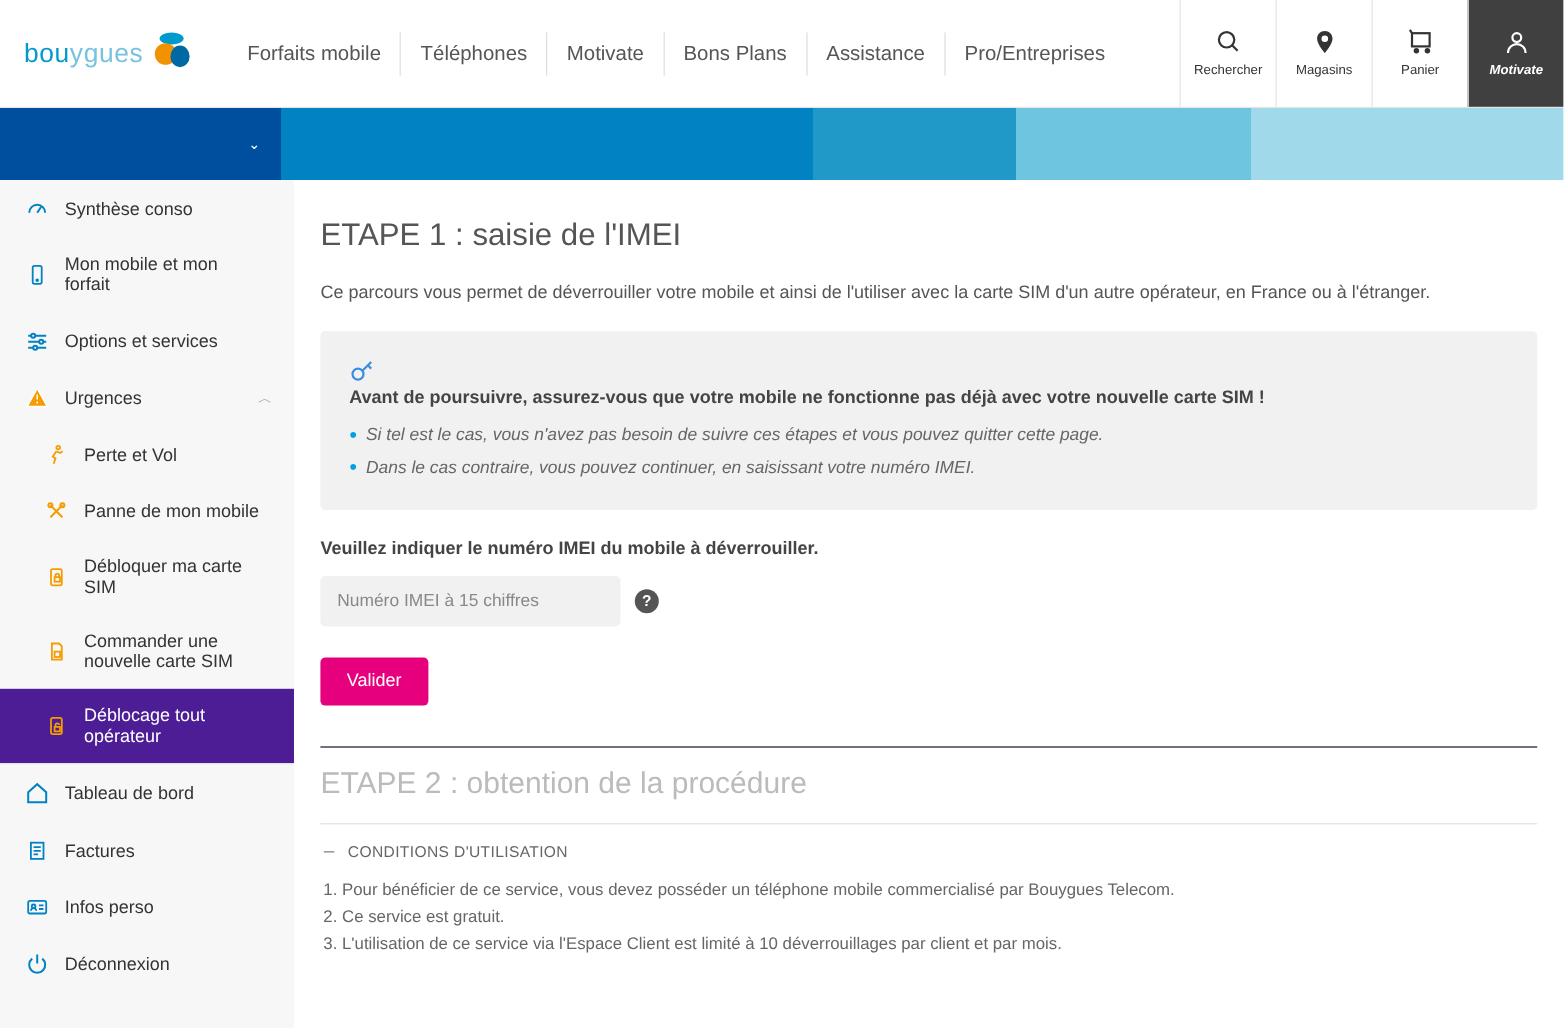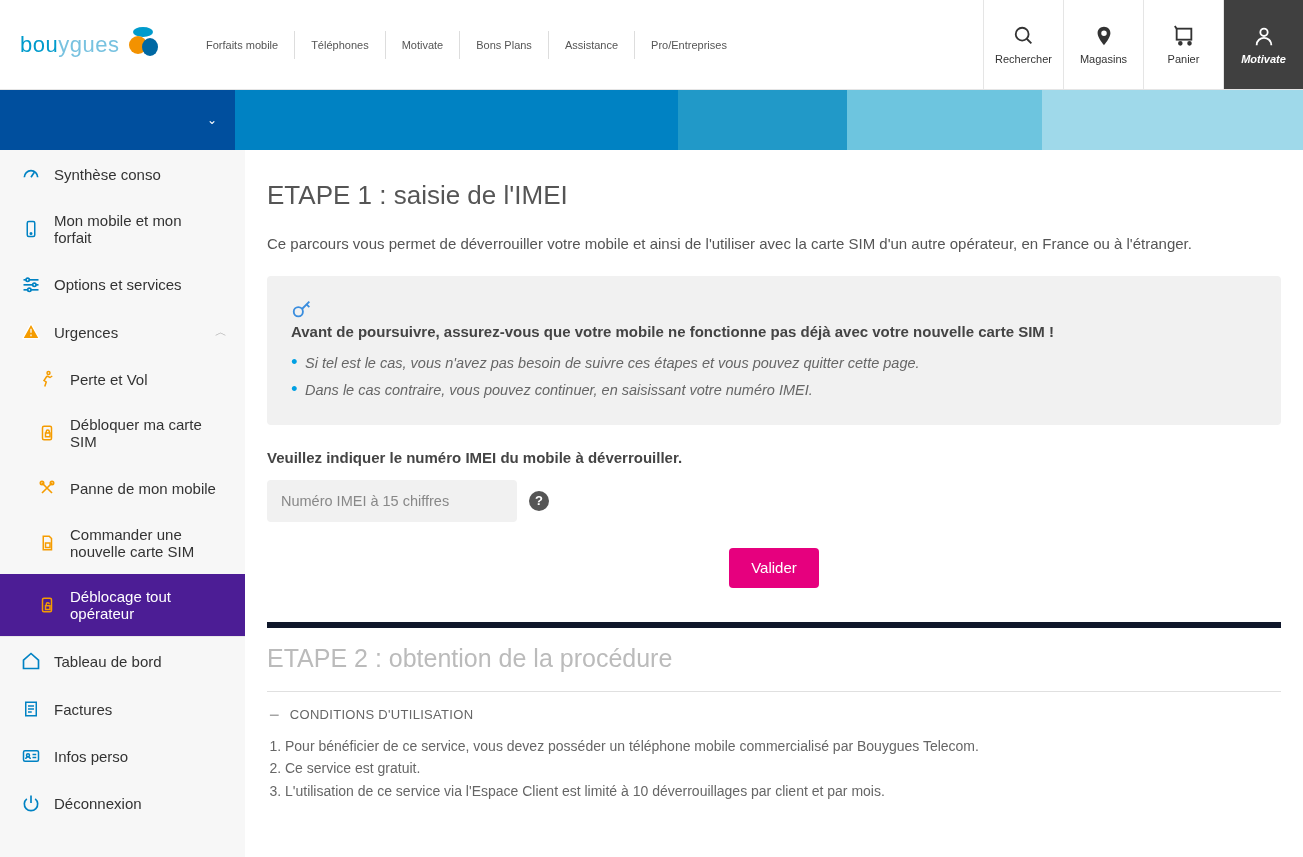--- a/index.html
+++ b/index.html
@@ -6,21 +6,21 @@
 body { font-family: Arial, Helvetica, sans-serif; font-size: 14px; color: #333; background: #fff; }
 
 
 .header { display: flex; align-items: center; height: 90px; border-bottom: 1px solid #e5e5e5; }
 .logo { display: flex; align-items: center; padding: 0 20px; min-width: 190px; }
 .logo-text { font-size: 22px; font-weight: 300; letter-spacing: 0.5px; }
 .logo-text .b1 { color: #009bcc; }
 .logo-text .b2 { color: #78c2e0; }
 .logo-swirl { margin-left: 6px; }
 .nav { display: flex; flex: 1; align-items: center; }
-.nav-item { padding: 8px 16px; color: #555; font-size: 11px; border-right: 1px solid #ddd; cursor: pointer; }
+.nav-item { padding: 8px 16px; color: #555; font-size: 17px; border-right: 1px solid #ddd; cursor: pointer; }
 .nav-item:last-child { border-right: none; }
 .header-actions { display: flex; margin-left: auto; height: 100%; }
 .h-action { display: flex; flex-direction: column; align-items: center; justify-content: center; width: 80px; border-left: 1px solid #e5e5e5; font-size: 11px; color: #333; cursor: pointer; }
 .h-action svg { margin-bottom: 4px; }
 .h-action.motivate { background: #404040; color: #fff; font-weight: bold; font-style: italic; }
 
 
 .band { height: 60px; background: linear-gradient(90deg, #004f9e 0%, #004f9e 18%, #0082c3 18%, #0082c3 52%, #2199c8 52%, #2199c8 65%, #6dc5df 65%, #6dc5df 80%, #9fd9ea 80%); display: flex; align-items: center; }
 .band-dd { width: 245px; height: 100%; display: flex; align-items: center; justify-content: flex-end; padding-right: 28px; color: #fff; font-size: 12px; }
 
@@ -47,24 +47,24 @@
 .infobox-body { flex: 1; }
 .infobox-title { font-weight: bold; color: #444; font-size: 15px; margin-bottom: 10px; }
 .infobox ul { list-style: none; font-style: italic; }
 .infobox ul li { color: #666; font-size: 14.5px; line-height: 1.9; position: relative; padding-left: 14px; }
 .infobox ul li::before { content: "•"; position: absolute; left: 0; color: #00a0e3; font-size: 18px; line-height: 1.4; }
 .form-label { font-weight: bold; color: #444; font-size: 15px; margin-bottom: 14px; }
 .form-row { display: flex; align-items: center; gap: 12px; margin-bottom: 26px; }
 .imei-input { width: 250px; height: 42px; background: #f1f1f1; border: none; border-radius: 4px; padding: 0 14px; font-size: 14.5px; color: #333; }
 .imei-input::placeholder { color: #888; }
 .help-icon { width: 20px; height: 20px; border-radius: 50%; background: #555; color: #fff; display: flex; align-items: center; justify-content: center; font-size: 13px; font-weight: bold; cursor: pointer; }
-.submit-row { display: flex; justify-content: center; }
+.submit-row { display: flex; justify-content: flex-start; }
 .btn-validate { background: #e6007e; color: #fff; border: none; border-radius: 4px; height: 40px; padding: 0 22px; font-size: 15px; cursor: pointer; }
 
-.step2 { margin-top: 34px; border-top: 6px solid #0f172a; padding-top: 16px; }
+.step2 { margin-top: 34px; border-top: 1px solid #0f172a; padding-top: 16px; }
 .step2 .step-title { color: #bbb; font-size: 25px; margin-bottom: 0; }
 
 .accordion { margin-top: 18px; border-top: 1px solid #e0e0e0; }
 .acc-head { display: flex; align-items: center; padding: 14px 2px 12px; font-size: 13px; color: #666; letter-spacing: 0.3px; cursor: pointer; }
 .acc-head .minus { font-size: 18px; margin-right: 10px; color: #999; line-height: 1; }
 .acc-body ol { color: #666; font-size: 14px; line-height: 1.55; padding-left: 18px; }
 .acc-body ol li { margin-bottom: 1px; }
 </style>
 </head>
 <body>
@@ -177,37 +177,37 @@
       <span class="icon">
           <svg width="20" height="18" viewBox="0 0 24 24" fill="none" stroke="#f59c00" stroke-width="2">
             <circle cx="14" cy="4" r="2"></circle>
             <path d="M12 8l-4 6 3 2-2 6M12 8l4 2 3-2"></path>
           </svg>
         </span>
       <span>Perte et Vol</span>
     </div>
     <div class="sb-sub">
       <span class="icon">
+          <svg width="20" height="20" viewBox="0 0 24 24" fill="none" stroke="#f59c00" stroke-width="2">
+            <path d="M6 6l12 12M18 6L6 18"></path>
+            <circle cx="6" cy="6" r="2"></circle>
+            <circle cx="18" cy="6" r="2"></circle>
+          </svg>
+        </span>
+      <span>Panne de mon mobile</span>
+    </div>
+    <div class="sb-sub">
+      <span class="icon">
           <svg width="18" height="20" viewBox="0 0 24 24" fill="none" stroke="#f59c00" stroke-width="2">
             <rect x="6" y="3" width="12" height="18" rx="2"></rect>
             <rect x="10" y="12" width="6" height="5"></rect>
             <path d="M11 12v-2a2 2 0 014 0v2"></path>
           </svg>
         </span>
       <span style="max-width:140px">Débloquer ma carte SIM</span>
-    </div>
-    <div class="sb-sub">
-      <span class="icon">
-          <svg width="20" height="20" viewBox="0 0 24 24" fill="none" stroke="#f59c00" stroke-width="2">
-            <path d="M6 6l12 12M18 6L6 18"></path>
-            <circle cx="6" cy="6" r="2"></circle>
-            <circle cx="18" cy="6" r="2"></circle>
-          </svg>
-        </span>
-      <span>Panne de mon mobile</span>
     </div>
     <div class="sb-sub">
       <span class="icon">
           <svg width="18" height="20" viewBox="0 0 24 24" fill="none" stroke="#f59c00" stroke-width="2">
             <path d="M7 3h8l3 3v15H7z"></path>
             <rect x="10" y="12" width="6" height="6"></rect>
           </svg>
         </span>
       <span style="max-width:140px">Commander une nouvelle carte SIM</span>
     </div>

